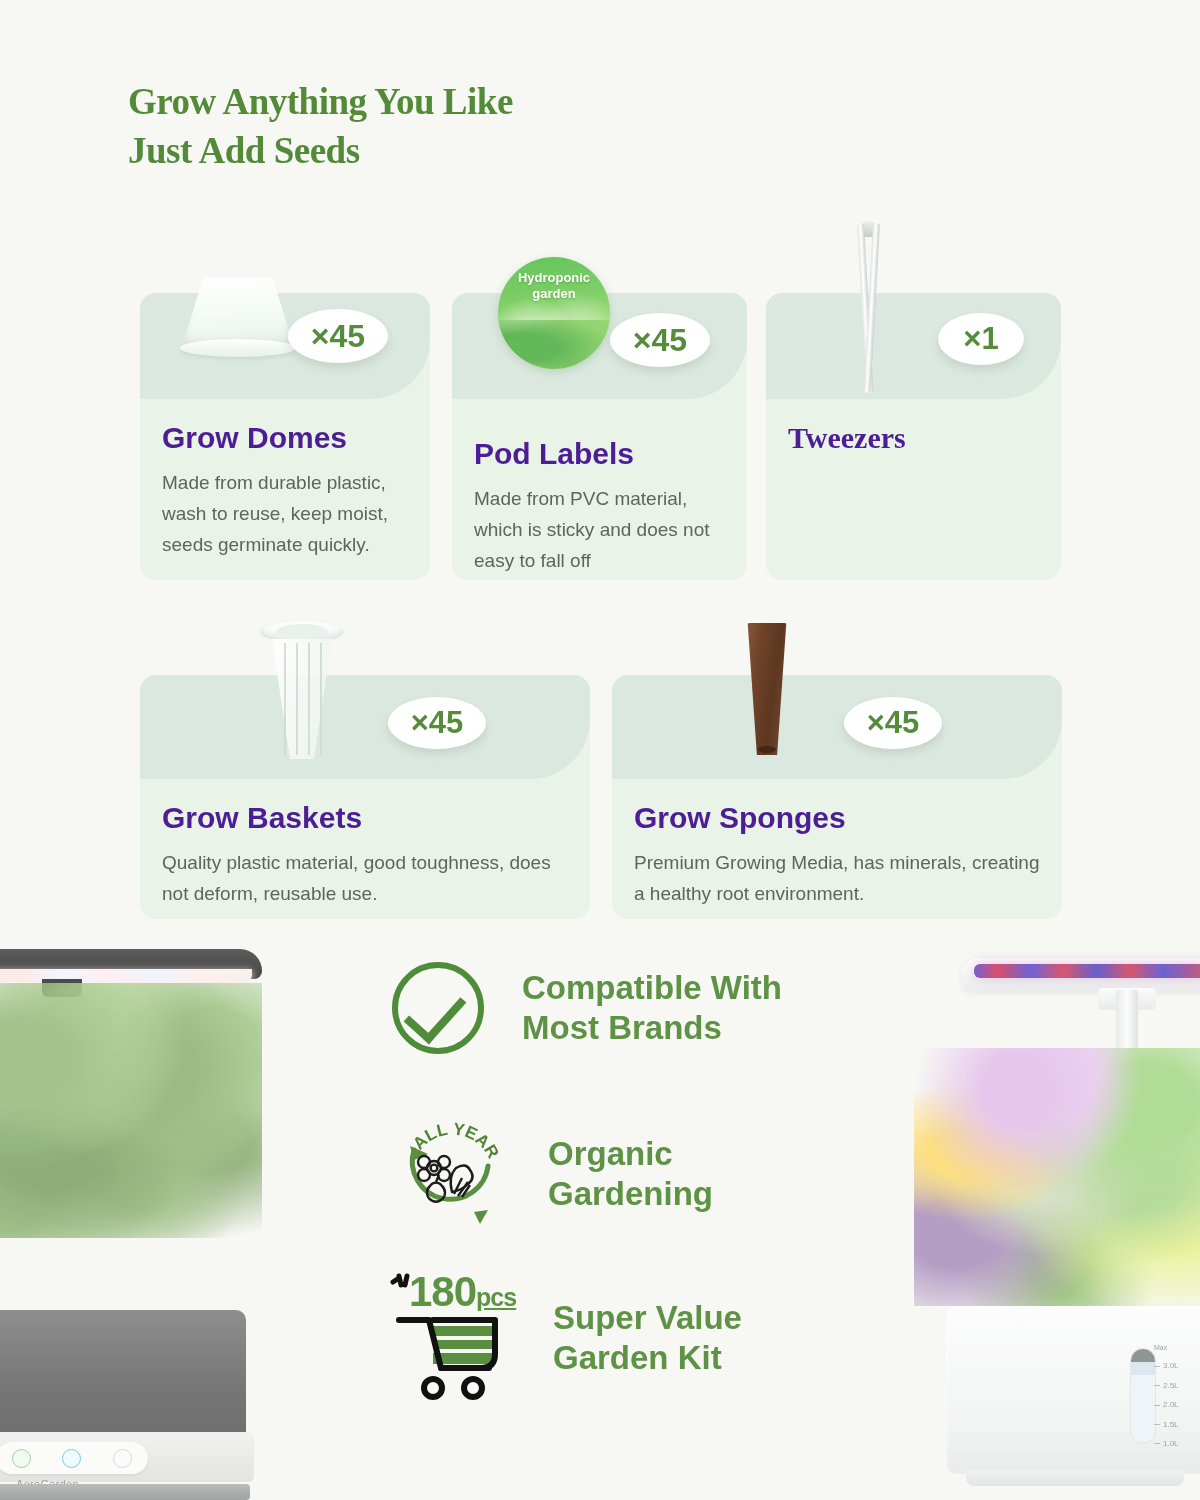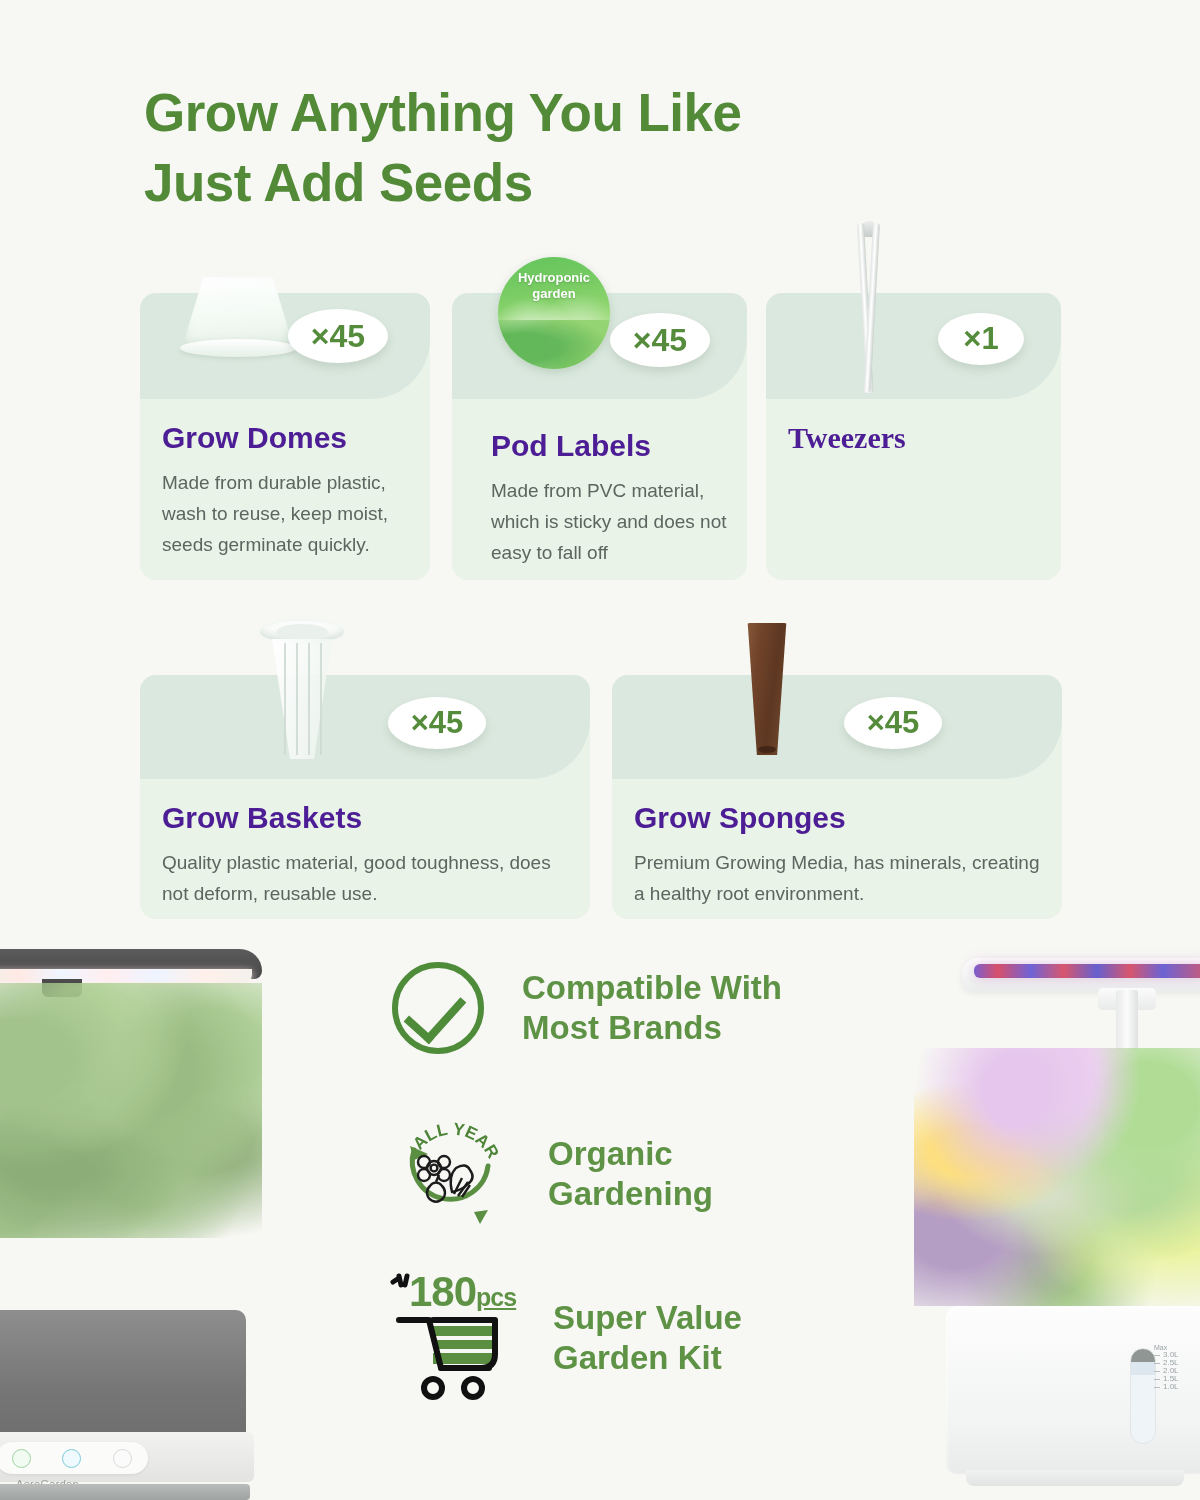--- a/index.html
+++ b/index.html
@@ -11,28 +11,29 @@
     font-family: "Liberation Sans", sans-serif;
     position: relative;
     overflow: hidden;
   }
 
   .page { position: relative; width: 1200px; height: 1500px; }
 
   
   .headline {
     position: absolute;
-    left: 144px;
+    left: 128px;
     top: 78px;
     width: 900px;
     color: #528a38;
-    font-size: 53px;
+    font-size: 37px;
     font-weight: bold;
     line-height: 1.32;
     letter-spacing: -0.5px;
+    font-family: Liberation Serif, serif;
   }
   .headline .line2 { display: block; }
 
   
   .card {
     position: absolute;
     background: #e9f3e7;
     border-radius: 16px;
     overflow: visible;
   }
@@ -371,21 +372,21 @@
   .pr-gauge {
     position: absolute; right: 52px; bottom: 56px;
     width: 26px; height: 96px;
     background: linear-gradient(180deg,#8f9694 0 14%, #dde7ef 14% 28%, #eef4f8 28% 100%);
     border-radius: 13px;
     border: 1px solid #e2e6e5;
   }
   .pr-ticks {
     position: absolute; right: 10px; bottom: 52px;
     width: 44px; height: 104px;
-    display: flex; flex-direction: column; 
+    display: flex; flex-direction: column; justify-content: space-between;
   }
   .pr-tick {
     font-size: 8px; color: #9aa3a6; line-height: 1;
     display: flex; align-items: center; gap: 3px;
   }
   .pr-tick i { display: inline-block; width: 6px; height: 1px; background: #b6bdc0; }
   .pr-max { font-size: 7px; color: #9aa3a6; }
   .pr-foot {
     position: absolute; left: 26px; bottom: 14px;
     width: 218px; height: 16px;
@@ -424,21 +425,21 @@
       <div class="podcircle">
         <div class="pod-text">
           <span>Hydroponic</span><br>
           <span>garden</span>
         </div>
       </div>
     </div>
     <div class="badge" style="left:158px; top:20px; width:100px; height:54px; font-size:32px;">
       <span>×45</span>
     </div>
-    <div class="card-body" style="top:136px;margin-left:17px;">
+    <div class="card-body" style="top:144px;">
       <div class="card-title">Pod Labels</div>
       <div class="card-desc">Made from PVC material, which is sticky and does not easy to fall off</div>
     </div>
   </div>
 
   <div class="card" style="left:766px; top:293px; width:295px; height:287px;">
     <div class="card-top" style="height:106px;"></div>
     <div class="art tweezers" style="left:80px; top:-70px;">
       <div class="head"></div>
       <div class="arm l"></div>

